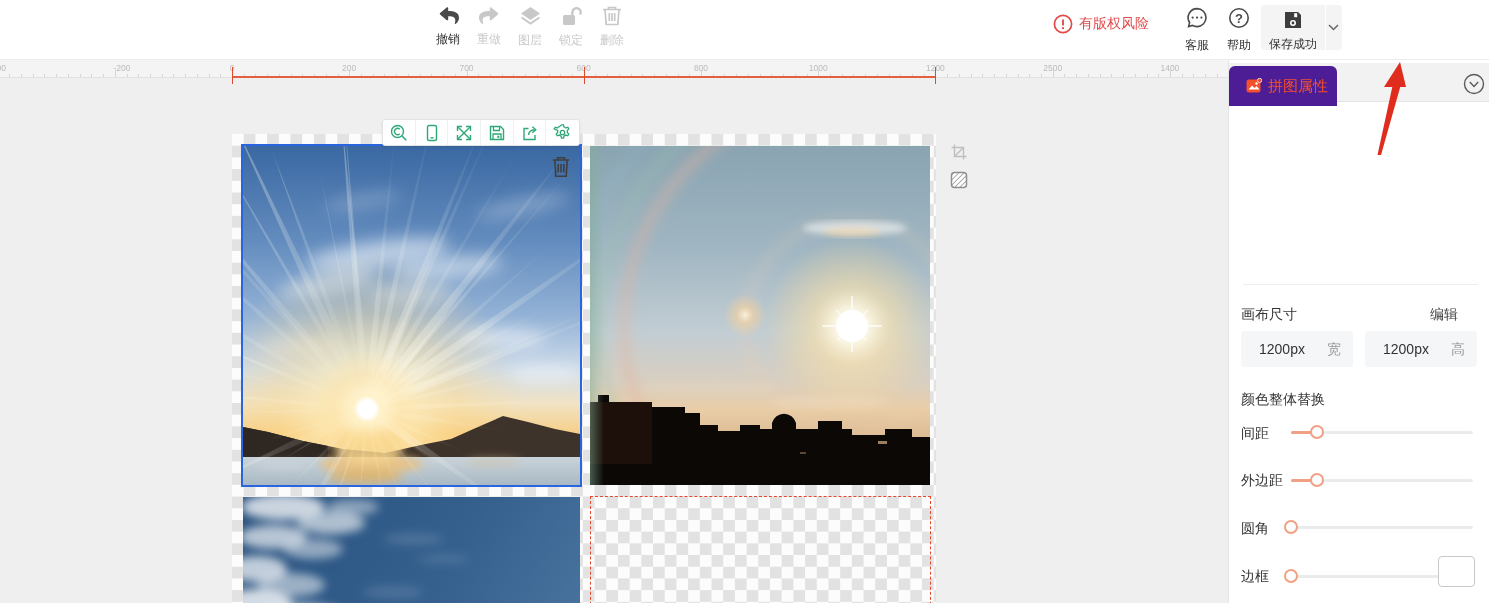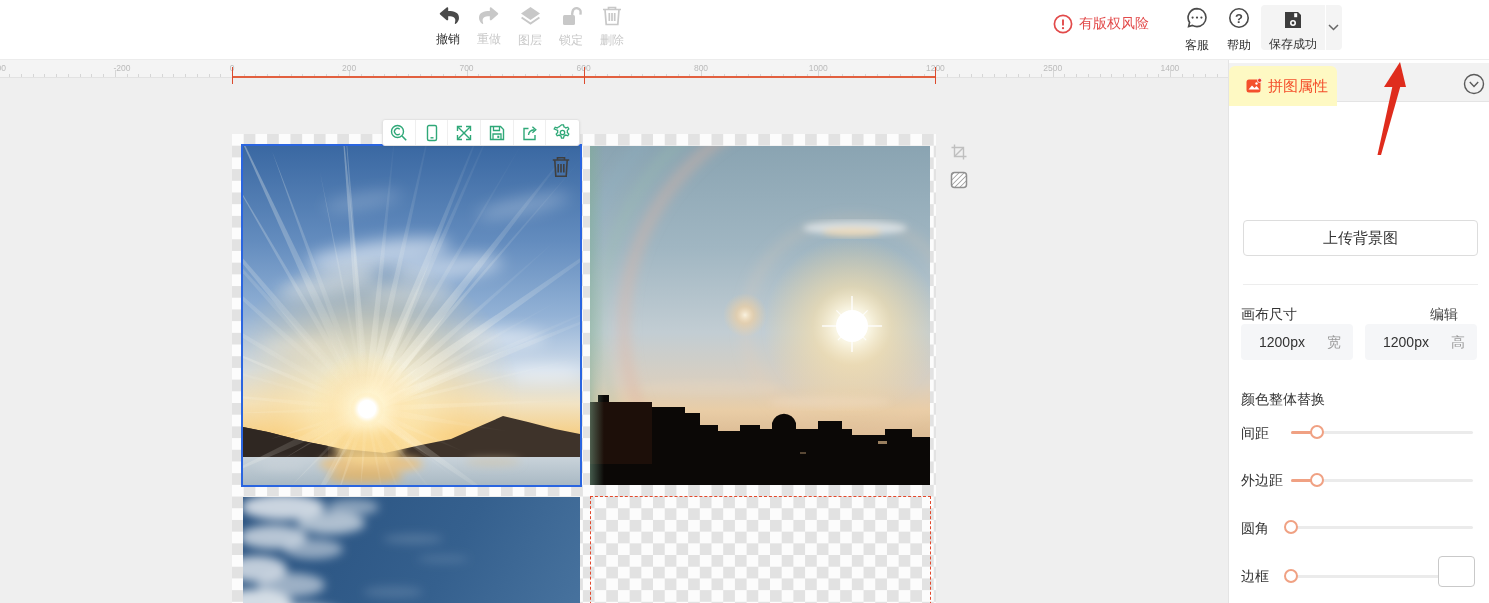--- a/index.html
+++ b/index.html
@@ -39,33 +39,33 @@
 #emptycell { position:absolute; left:358px; top:362px; width:341px; height:250px; border:1px dashed #e2482c; z-index:4;}
 
 #gtool { position:absolute; left:382px; top:119px; width:198px; height:27px; background:#fff; border:1px solid #e3e3e3; border-radius:3px; box-shadow:0 1px 3px rgba(0,0,0,.08); z-index:12; display:flex; }
 #gtool .gi { width:33px; height:25px; display:flex; align-items:center; justify-content:center; border-right:1px solid #efefef;}
 #gtool .gi:last-child { border-right:none; }
 #trash1 { position:absolute; left:551px; top:156px; z-index:11;}
 .sideicon { position:absolute; left:950px; z-index:6; }
 
 #panel { position:absolute; left:1228px; top:60px; width:261px; height:543px; background:#fff; border-left:1px solid #e4e4e4; z-index:10;}
 #tabbar { position:absolute; left:0; top:3px; width:261px; height:39px; background:#f2f2f2; border-bottom:1px solid #e4e4e4; }
-#tab1 { position:absolute; left:0; top:3px; width:108px; height:40px; background:#fef9c3; border-radius:6px 6px 0 0; display:flex; align-items:center; padding-left:17px; }
+#tab1 { position:absolute; left:0; top:3px; width:108px; height:40px; background:#4c1d95; border-radius:6px 6px 0 0; display:flex; align-items:center; padding-left:17px; }
 #tab1 .t { color:#f4502c; font-size:15px; margin-left:6px; }
 #collapse { position:absolute; left:1462px; top:72px; z-index:31;}
 .card { position:absolute; left:14px; border:1px solid #e9e9e9; border-radius:4px; }
 #bgcard { top:55px; width:235px; height:86px; }
 #bgcard .t { position:absolute; left:16px; top:20px; font-size:14px; color:#333; }
 #bgswatch { position:absolute; left:15px; top:45px; width:203px; height:28px; border:1px solid #dcdcdc;
   background:conic-gradient(#cbcbcb 90deg,#fff 90deg 180deg,#cbcbcb 180deg 270deg,#fff 270deg); background-size:16px 16px; }
 #upbtn { position:absolute; left:14px; top:160px; width:235px; height:36px; border:1px solid #ddd; border-radius:4px; text-align:center; line-height:34px; font-size:15px; color:#333; }
 #pdiv { position:absolute; left:14px; top:224px; width:235px; height:1px; background:#ededed; }
 .plabel { position:absolute; left:12px; font-size:14px; color:#333; }
 #editlink { position:absolute; left:1430px; top:306px; font-size:14px; color:#444; z-index:31;}
-.sizebox { position:absolute; top:264px; width:112px; height:36px; background:#f5f6f8; border-radius:4px; font-size:14px; color:#333; }
+.sizebox { position:absolute; top:271px; width:112px; height:36px; background:#f5f6f8; border-radius:4px; font-size:14px; color:#333; }
 .sizebox .v { position:absolute; left:18px; top:10px; }
 .sizebox .u { position:absolute; right:12px; top:10px; color:#999; }
 .slider { position:absolute; left:62px; width:182px; height:3px; background:#ebebeb; border-radius:2px; }
 .slider .fill { position:absolute; left:0; top:0; height:3px; background:#f0a183; border-radius:2px;}
 .slider .knob { position:absolute; top:-6px; width:14px; height:14px; background:#fff; border:2px solid #f0a183; border-radius:50%; }
 #borderbox { position:absolute; left:209px; top:496px; width:37px; height:31px; background:#fff; border:1px solid #c9c9c9; border-radius:4px; z-index:3;}
 #arrow { position:absolute; left:1360px; top:30px; z-index:40; }
 </style>
 </head>
 <body>
@@ -536,21 +536,20 @@
     <div id="tab1">
         <svg width="16" height="16" viewBox="0 0 16 16">
  <rect x="0.5" y="1.5" width="14" height="13" rx="2.5" fill="#f4502c"></rect>
  <path d="M2.5 11.5 L6 7.5 L8.5 10 L10.5 8 L13.5 11.5 z" fill="#fff"></path>
  <circle cx="10.5" cy="5.5" r="1.2" fill="#fff"></circle>
  <circle cx="13.6" cy="2.4" r="2.1" fill="#e8402a" stroke="#fff" stroke-width="0.8"></circle>
 </svg>
         <span class="t">拼图属性</span>
       </div>
   </div>
-  <div id="upbtn">上传背景图</div>
   <div id="pdiv"></div>
   <div class="plabel" style="top:246px">画布尺寸</div>
   <div class="sizebox" style="left:12px">
       <span class="v">1200px</span>
       <span class="u">宽</span>
     </div>
   <div class="sizebox" style="left:136px">
       <span class="v">1200px</span>
       <span class="u">高</span>
     </div>

